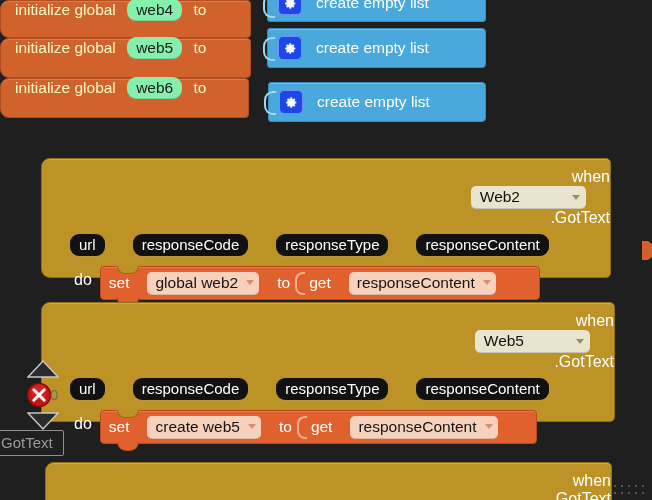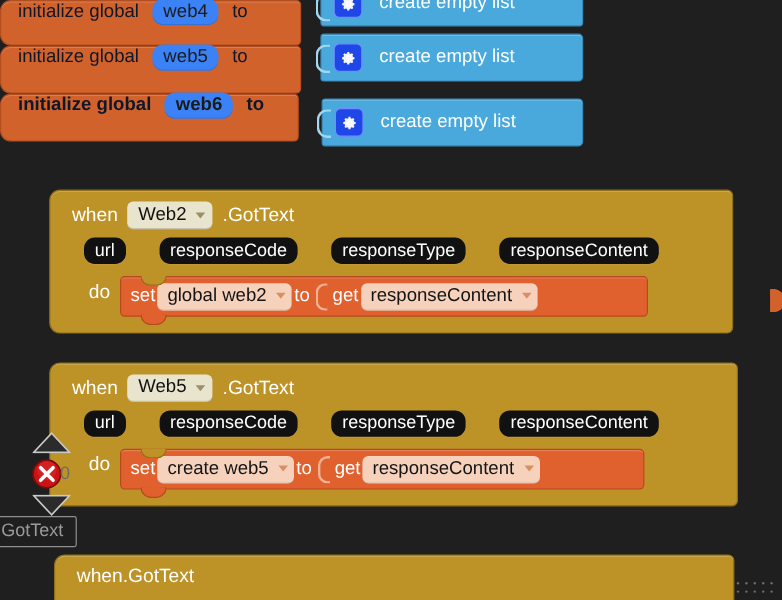--- a/index.html
+++ b/index.html
@@ -30,35 +30,35 @@
     border-radius: 9px 4px 4px 9px;
     background: #d2622c;
     border: 1px solid #e8enone;
     border: 1px solid #b24e20;
     box-shadow: inset 0 1px 0 rgba(255,255,255,.18);
     padding: 0 0 0 14px;
     color: #ffffff;
     font-size: 15.5px;
     z-index: 4;
   }
-  .init-blk .lbl { color:#0f172a; }
+  .init-blk .lbl { color:#fef9c3; }
   .init-blk .notch {
     position: absolute;
     right: -1px;
     top: 50%;
     width: 11px;
     height: 19px;
     margin-top: -9.5px;
     background: #d2622c;
     border-radius: 0 8px 8px 0;
   }
 
   
   .field-pale {
-    background: #3b82f6;
+    background: #86efac;
     color: #1a1a1a;
     border-radius: 9px;
     padding: 2px 9px 3px;
     margin: 0 7px;
     font-size: 15.5px;
     line-height: 1.15;
     box-shadow: inset 0 -1px 0 rgba(0,0,0,.12);
   }
 
   
@@ -103,36 +103,38 @@
   .when-blk {
     position: absolute;
     background: #bd9328;
     border: 1px solid #8f6f17;
     border-radius: 9px 5px 5px 9px;
     box-shadow: inset 0 1px 0 rgba(255,255,255,.20);
     z-index: 2;
   }
   .when-row {
     display: flex;
-    align-items: center;
+    align-items: flex-end;
     color: #fff;
     font-size: 16px;
     padding: 9px 0 0 18px;
     white-space: nowrap;
+    flex-direction: column;
   }
   .dropdown {
     background: #e9e4cd;
     color: #111;
     border-radius: 5px;
     padding: 2px 6px 3px 9px;
-    margin: 0 8px;
+    margin: 0 24px;
     font-size: 15.5px;
     display: inline-flex;
     align-items: center;
     box-shadow: inset 0 -1px 0 rgba(0,0,0,.14);
+    gap: 44px;
   }
   .caret {
     display:inline-block;
     margin-left: 8px;
     width: 0; height: 0;
     border-left: 4.5px solid transparent;
     border-right: 4.5px solid transparent;
     border-top: 5px solid #9c8f66;
   }
   .caret.pale { border-top-color: #d98f63; }
@@ -195,21 +197,21 @@
     background: #e0602e;
     border: 1px solid #b64a1f;
     border-top: none;
     border-radius: 0 0 9px 9px;
   }
   .field-orange {
     background: #f6d2bd;
     color: #141414;
     border-radius: 5px;
     padding: 2px 5px 3px 8px;
-    margin: 0 2px;
+    margin: 0 18px;
     font-size: 15.5px;
     display: inline-flex;
     align-items: center;
     box-shadow: inset 0 -1px 0 rgba(0,0,0,.12);
   }
   .inner-plug {
     display: inline-block;
     width: 8px; height: 19px;
     border: 2px solid #f1b193;
     border-right: none;
@@ -298,21 +300,21 @@
 
   <div class="list-blk" style="position:absolute; left:268px; top:82px; width:190px;">
     <span class="gear">
       <svg width="13" height="13" viewBox="0 0 24 24" fill="#ffffff" aria-hidden="true">
         <path d="M12 8a4 4 0 1 0 0 8 4 4 0 0 0 0-8zm0 6a2 2 0 1 1 0-4 2 2 0 0 1 0 4z"></path>
         <path d="M21 13.5v-3l-2.3-.4a7 7 0 0 0-.8-1.9l1.3-1.9-2.1-2.1-1.9 1.3a7 7 0 0 0-1.9-.8L13 2.5h-3l-.4 2.2a7 7 0 0 0-1.9.8L5.8 4.2 3.7 6.3 5 8.2a7 7 0 0 0-.8 1.9l-2.2.4v3l2.2.4c.2.7.5 1.3.8 1.9l-1.3 1.9 2.1 2.1 1.9-1.3c.6.4 1.2.6 1.9.8l.4 2.2h3l.4-2.2c.7-.2 1.3-.4 1.9-.8l1.9 1.3 2.1-2.1-1.3-1.9c.4-.6.6-1.2.8-1.9l2.3-.4z" opacity=".95"></path>
       </svg>
     </span>
     <span>create empty list</span>
   </div>
-  <div class="init-blk" style="left:44px; top:82px; width:233px;font-weight:bold;">
+  <div class="init-blk" style="left:44px; top:82px; width:233px;">
     <span class="lbl">initialize global</span>
     <span class="field-pale">web6</span>
     <span class="lbl">to</span>
     <span class="notch"></span>
   </div>
   <span class="plug" style="left:264px; top:91px;"></span>
 
   <div class="when-blk" style="left:41px; top:158px; width:568px; height:118px;">
     <div class="when-row">
       <span>when</span>

